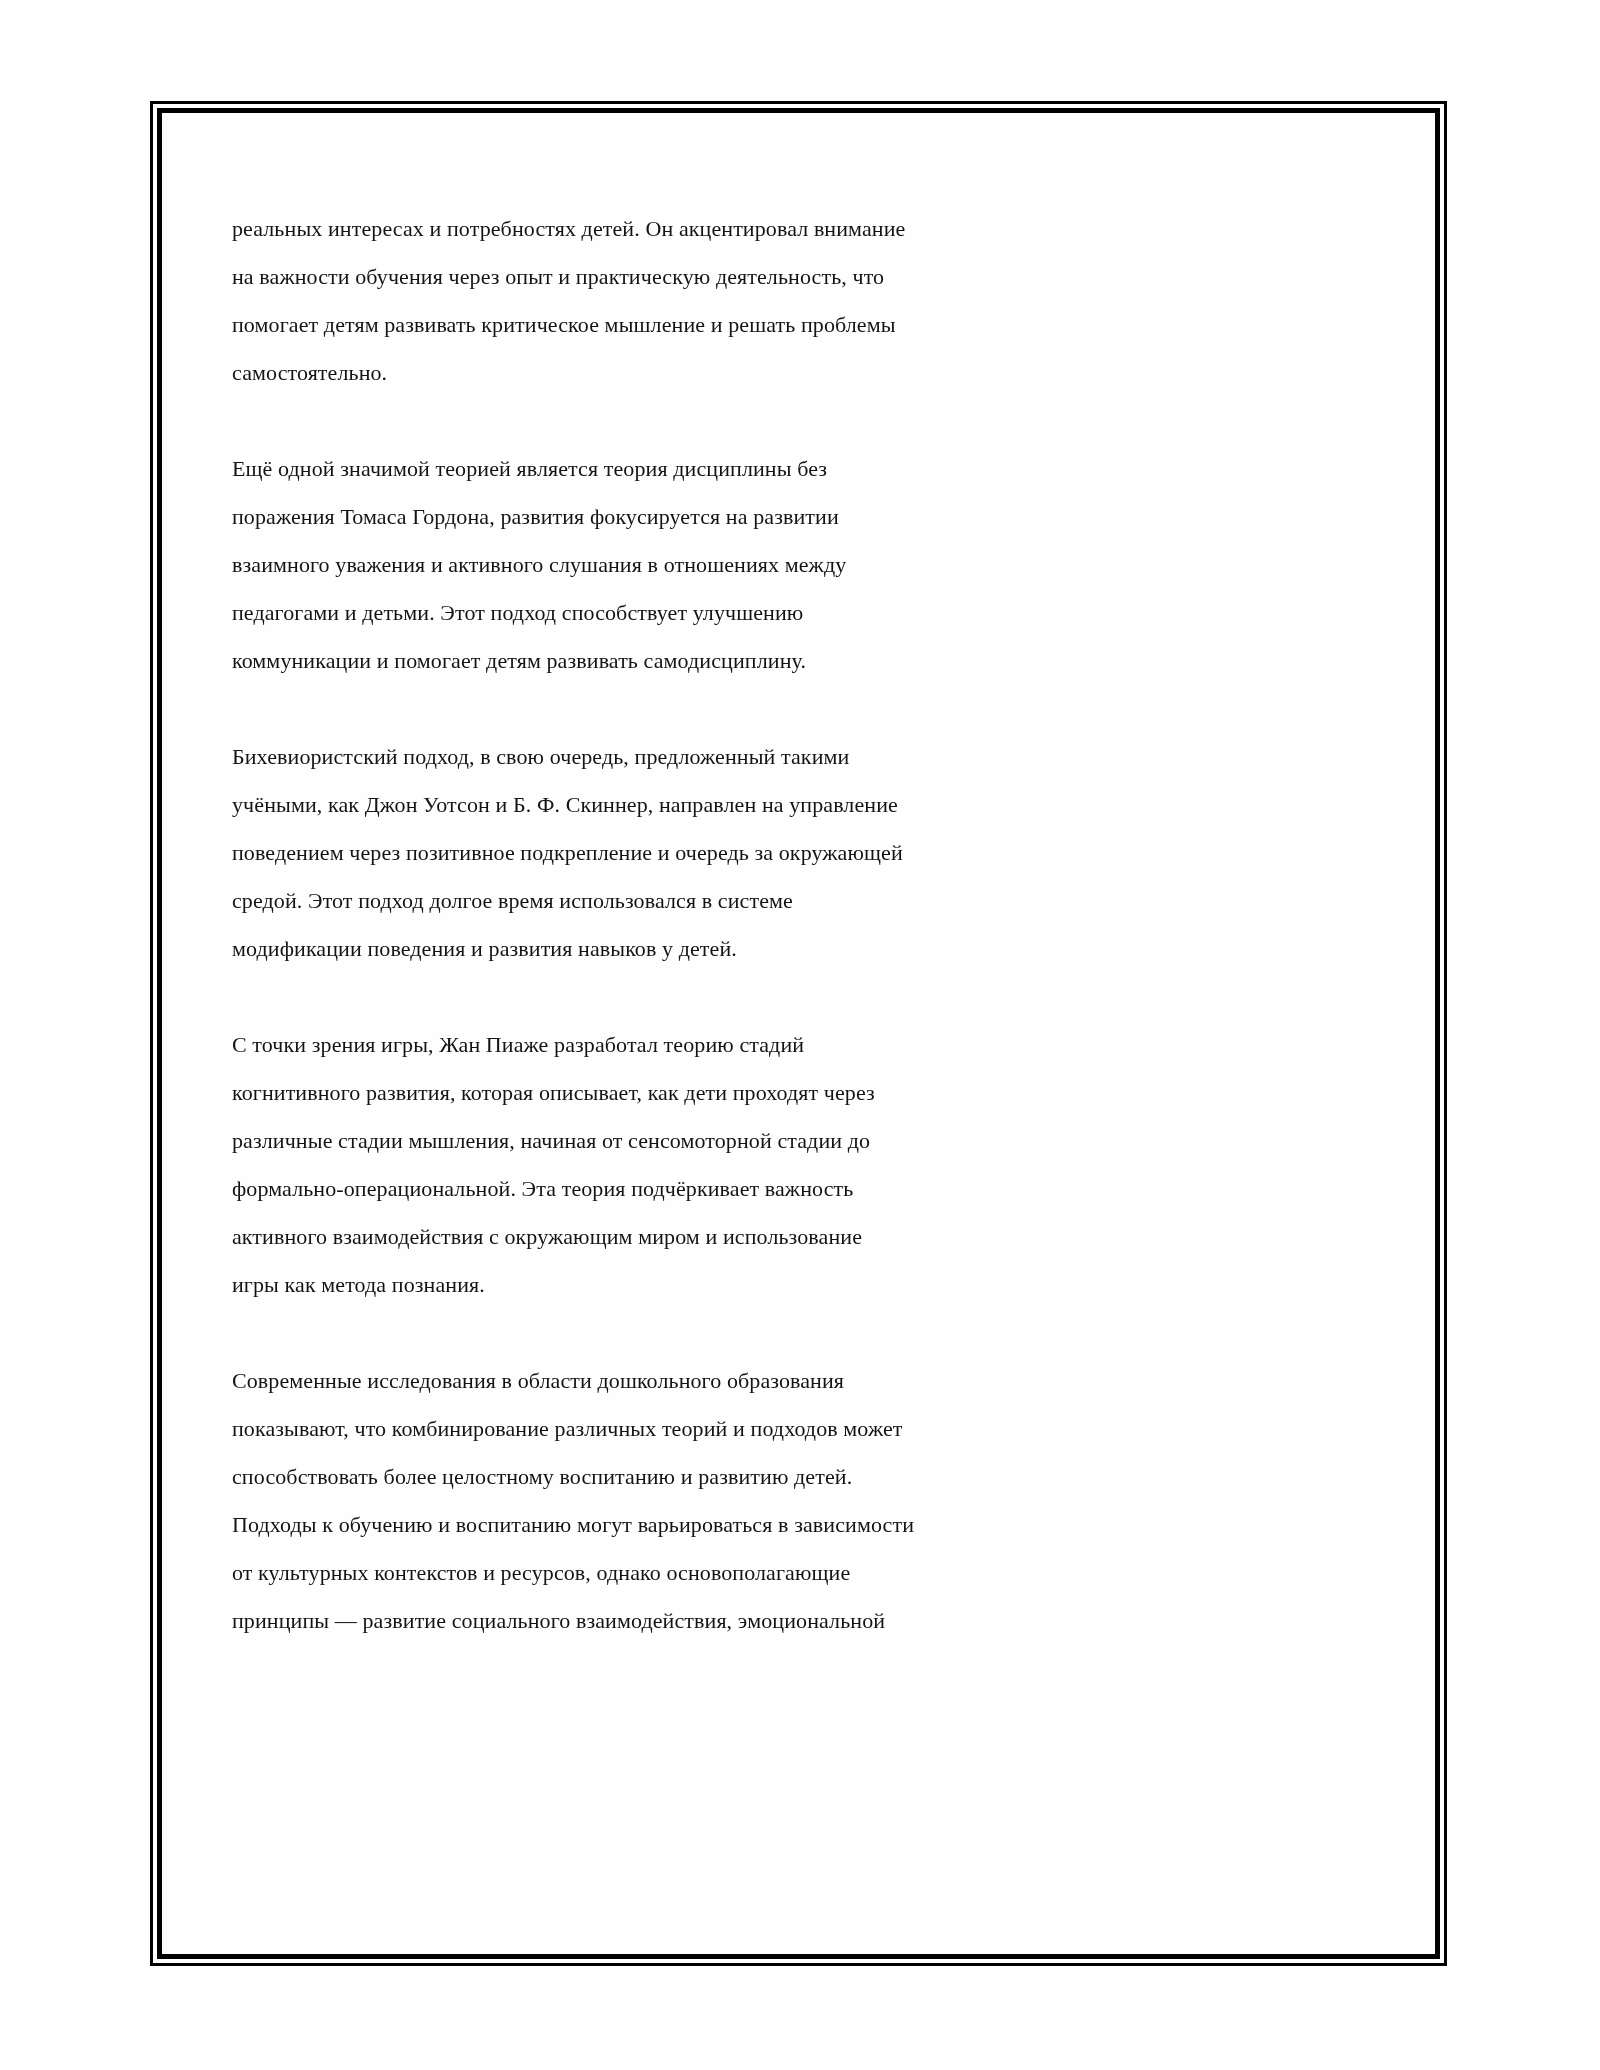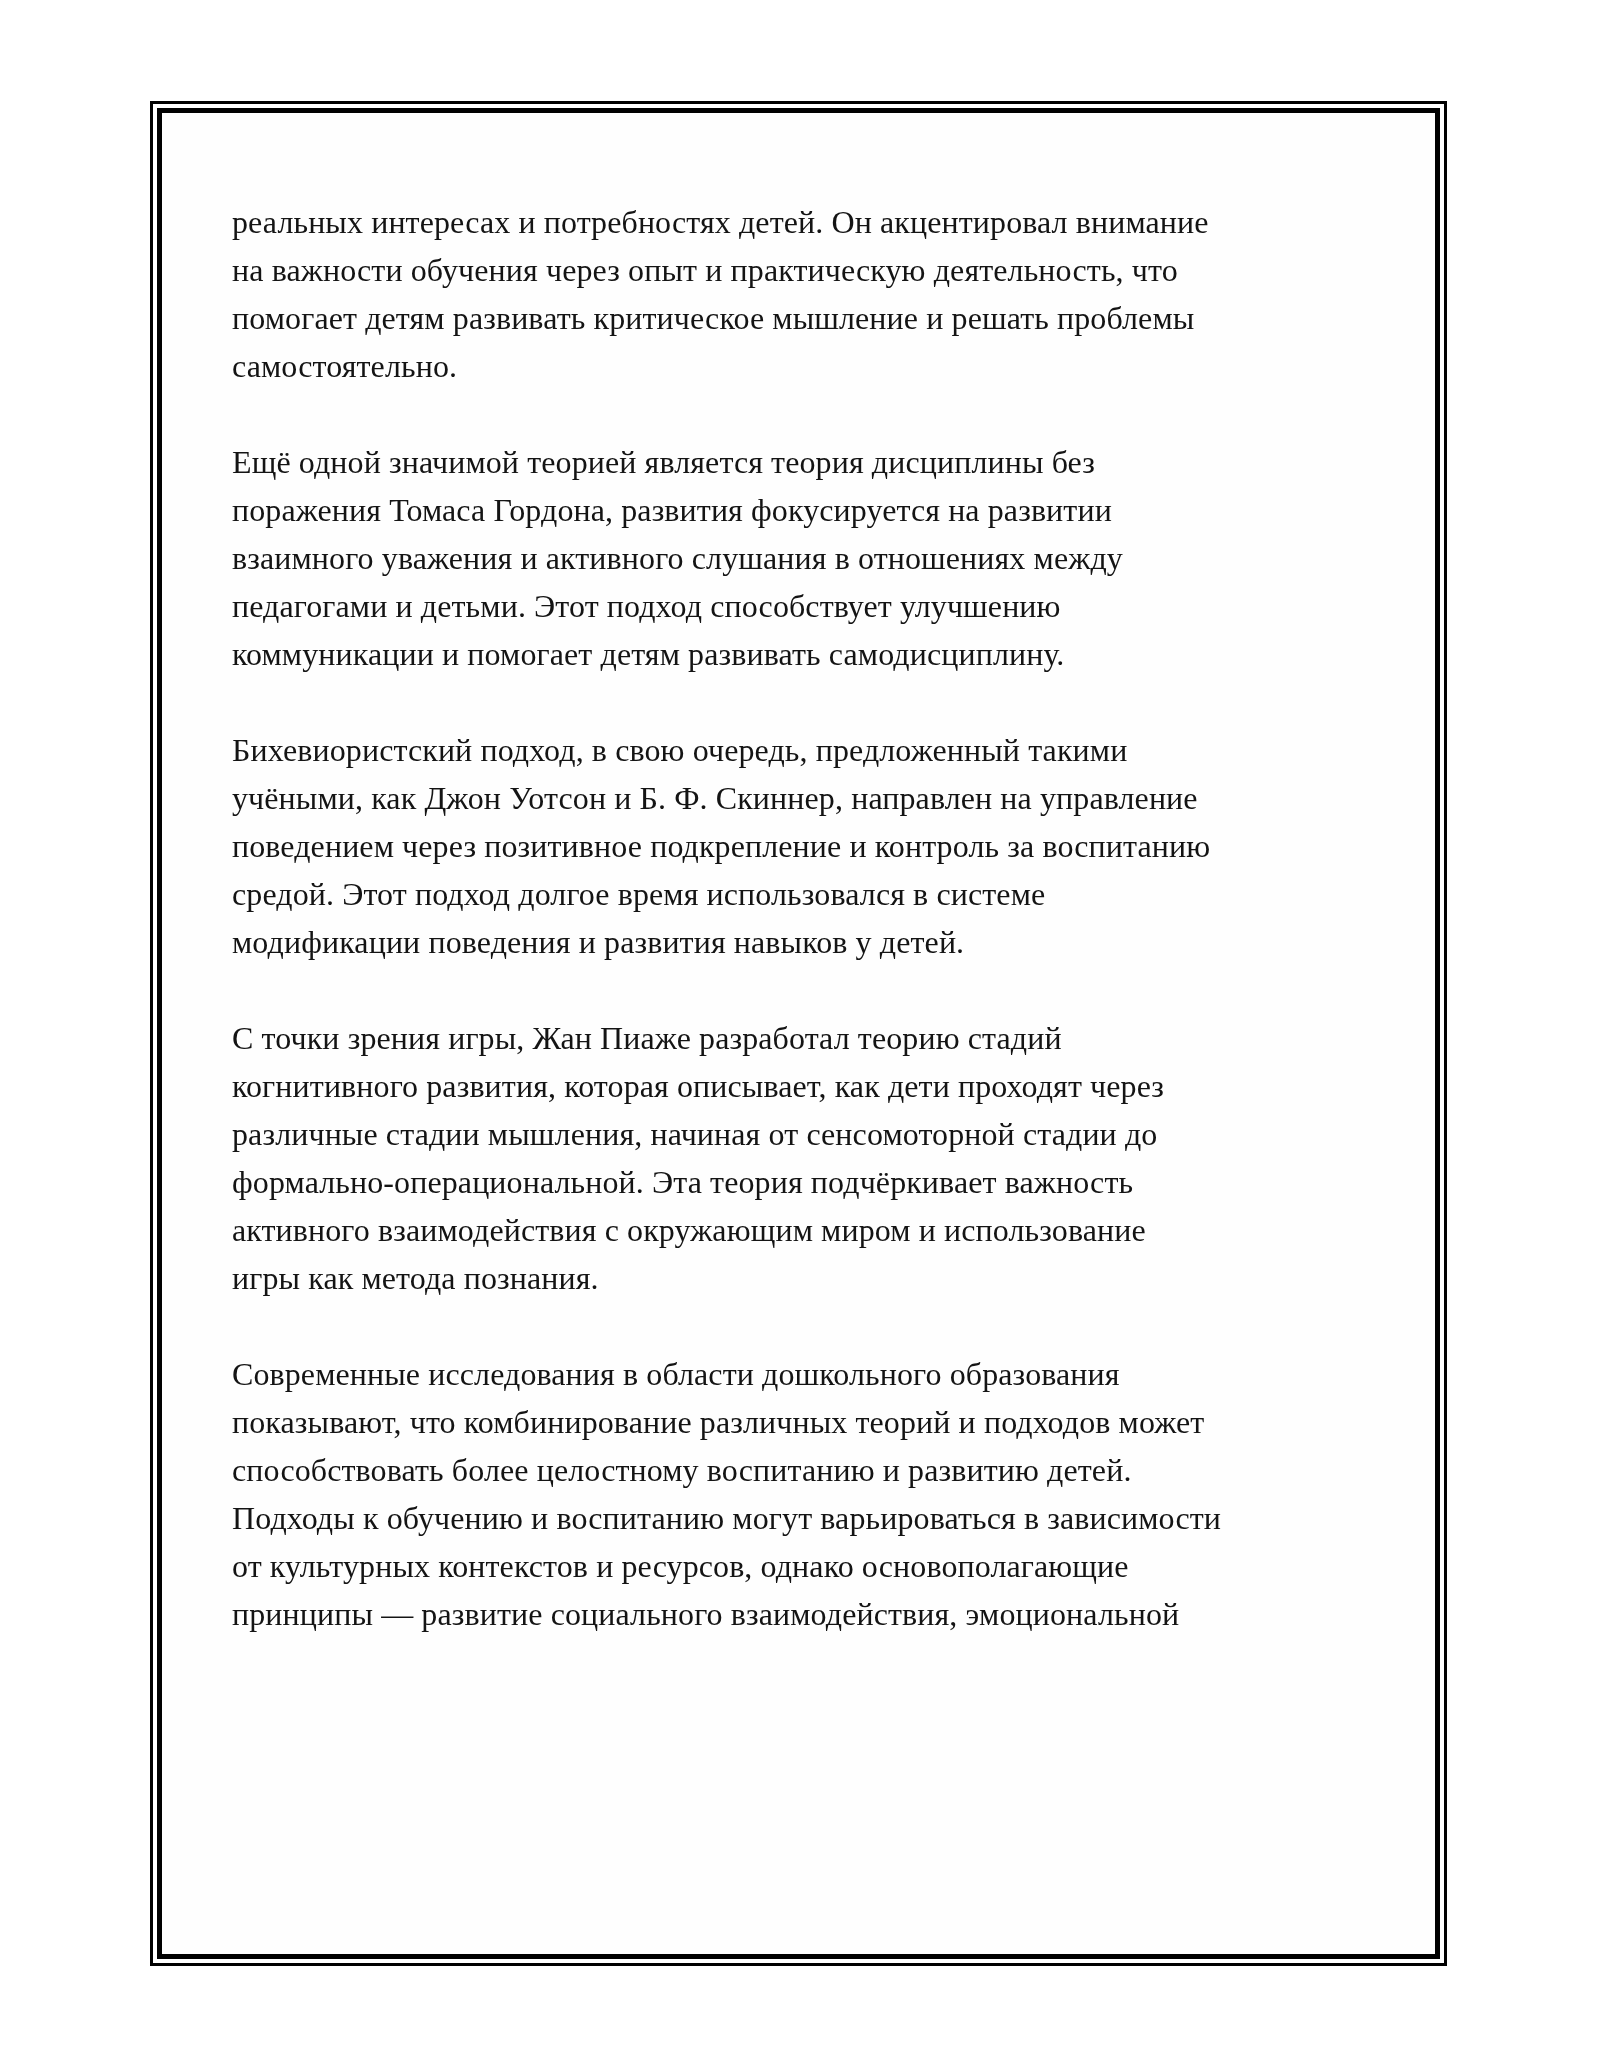--- a/index.html
+++ b/index.html
@@ -31,22 +31,22 @@
     height: 100%;
     border: 5px solid #000000;
     background: #fefefe;
   }
   .page-content {
     box-sizing: border-box;
     padding: 80px 38px 0 70px;
     color: #141414;
   }
   .page-content p {
-    margin: 5px 0 48px 0;
-    font-size: 32px;
+    margin: 12px 0 48px 0;
+    font-size: 22px;
     line-height: 48px;
     letter-spacing: 0.1px;
     white-space: pre-line;
     text-align: left;
   }
 </style>
 </head>
 <body>
 
 <div class="frame-outer">
@@ -56,21 +56,21 @@
 на важности обучения через опыт и практическую деятельность, что
 помогает детям развивать критическое мышление и решать проблемы
 самостоятельно.</p>
       <p>Ещё одной значимой теорией является теория дисциплины без
 поражения Томаса Гордона, развития фокусируется на развитии
 взаимного уважения и активного слушания в отношениях между
 педагогами и детьми. Этот подход способствует улучшению
 коммуникации и помогает детям развивать самодисциплину.</p>
       <p>Бихевиористский подход, в свою очередь, предложенный такими
 учёными, как Джон Уотсон и Б. Ф. Скиннер, направлен на управление
-поведением через позитивное подкрепление и контроль за воспитанию
+поведением через позитивное подкрепление и очередь за окружающей
 средой. Этот подход долгое время использовался в системе
 модификации поведения и развития навыков у детей.</p>
       <p>С точки зрения игры, Жан Пиаже разработал теорию стадий
 когнитивного развития, которая описывает, как дети проходят через
 различные стадии мышления, начиная от сенсомоторной стадии до
 формально-операциональной. Эта теория подчёркивает важность
 активного взаимодействия с окружающим миром и использование
 игры как метода познания.</p>
       <p>Современные исследования в области дошкольного образования
 показывают, что комбинирование различных теорий и подходов может

